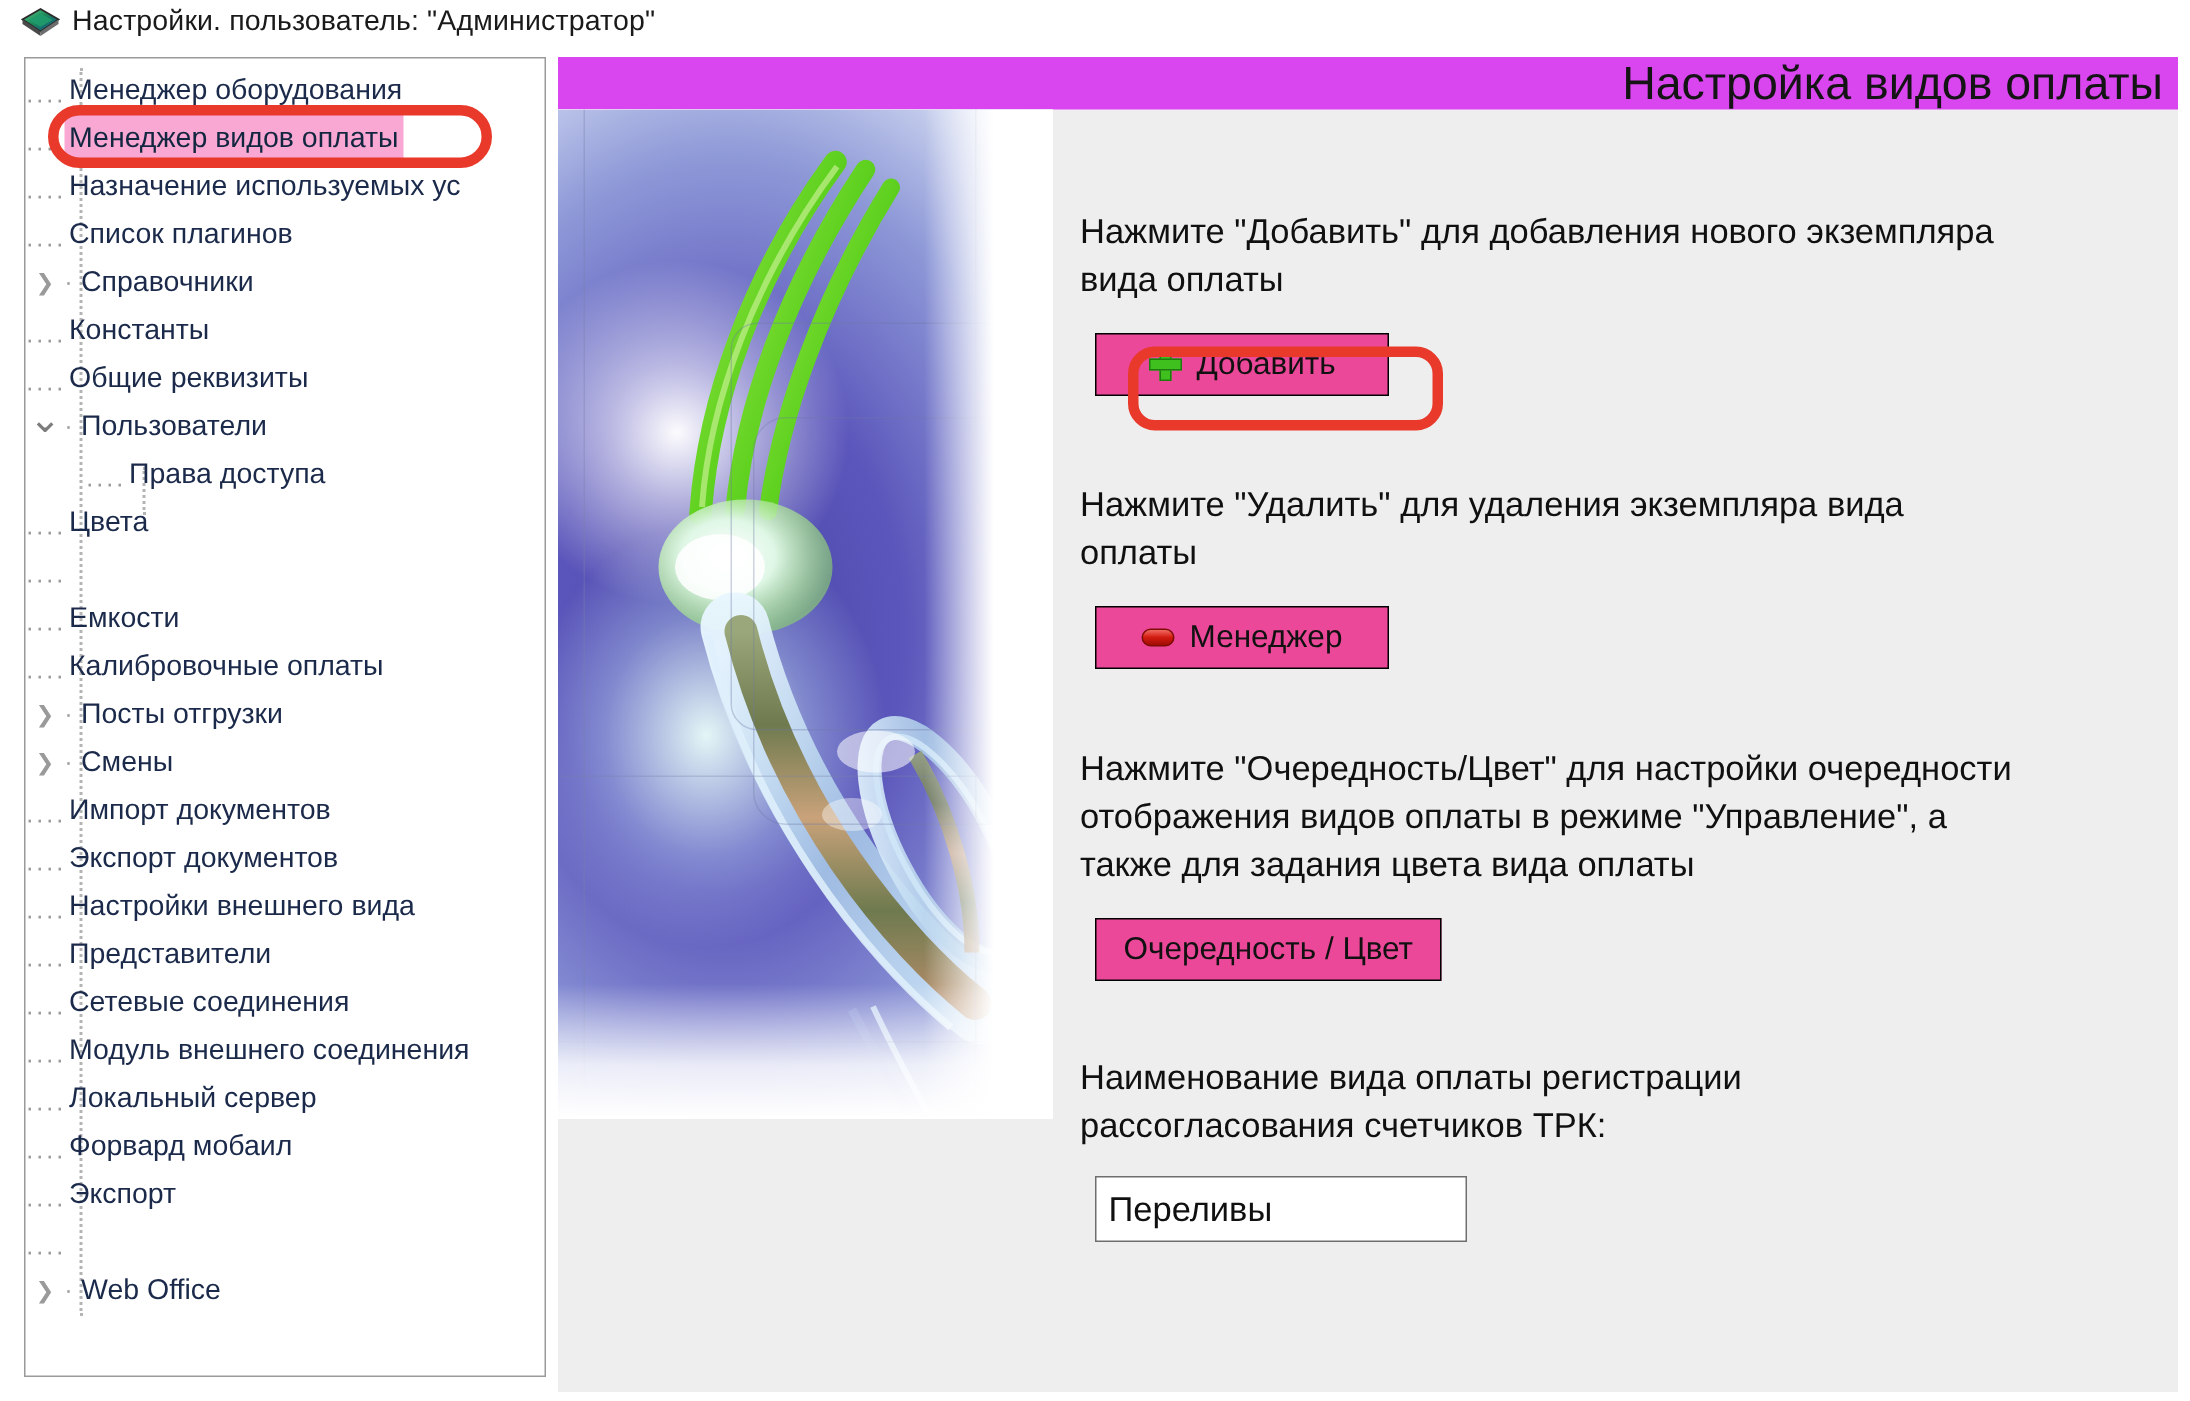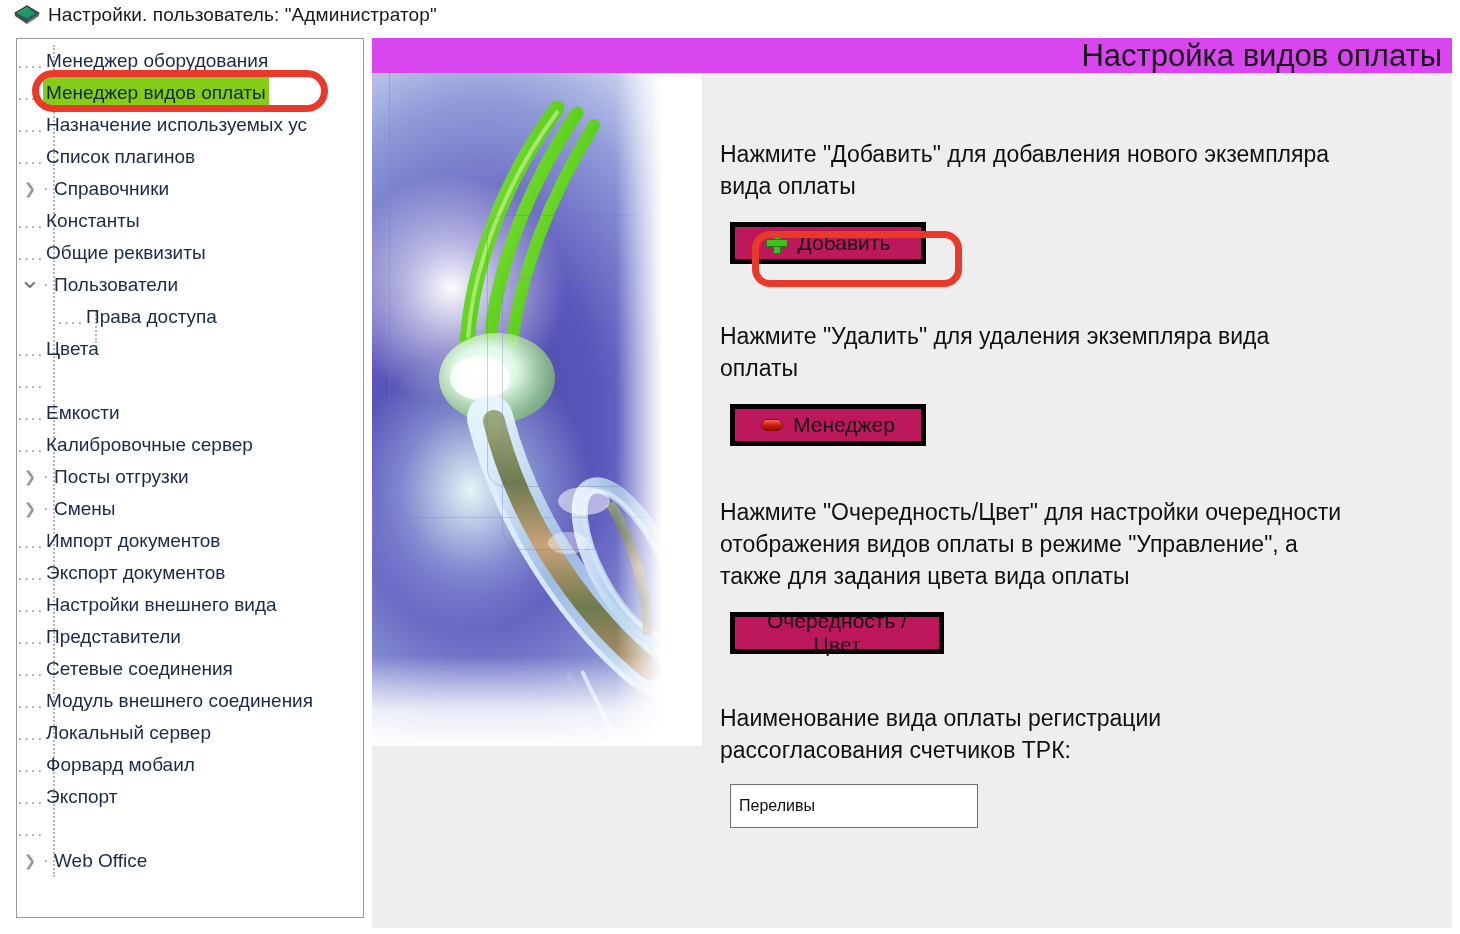--- a/index.html
+++ b/index.html
@@ -90,21 +90,21 @@
     color: #9a9a9a;
     font-size: 16px;
   }
   .tree-row .label {
     display: inline-block;
     padding: 1px 3px;
   }
   .tree-row.indent-1 { padding-left: 0px; }
   .tree-row.indent-2 { padding-left: 40px; }
   .tree-row.selected .label {
-    background: #84cc16;
+    background: #f9a8d4;
     color: #12263f;
   }
   
   .tree-guide {
     position: absolute;
     left: 36px;
     top: 6px;
     bottom: 0;
     width: 0;
     border-left: 2px dotted #b4b4b4;
@@ -221,33 +221,33 @@
     color: #101010;
     margin: 0 0 0 0;
     max-width: 625px;
   }
   .btn-wrap { margin-top: 20px; }
   .ui-button {
     display: inline-flex;
     align-items: center;
     justify-content: center;
     gap: 10px;
-    background: #be185d;
-    border: 5px solid #000000;
+    background: #ec4899;
+    border: 1px solid #000000;
     color: #111111;
     font-size: 21px;
     font-family: "Liberation Sans", sans-serif;
     padding: 0 18px;
     height: 42px;
     box-sizing: border-box;
     cursor: pointer;
   }
   #add-button { width: 196px; margin-left: 10px; }
   #delete-button { width: 196px; margin-left: 10px; }
-  #order-color-button { width: 214px; margin-left: 10px; }
+  #order-color-button { width: 231px; margin-left: 10px; }
   #save-button {
     width: 138px;
     height: 44px;
     color: #9b9b9b;
     background: #e2e2e2;
     border: 1px solid #c4c4c4;
     cursor: default;
   }
 
   .icon-plus {
@@ -284,21 +284,21 @@
     display: flex;
     align-items: center;
     gap: 10px;
   }
   #name-input {
     width: 248px;
     height: 44px;
     box-sizing: border-box;
     border: 1px solid #6e6e6e;
     background: #ffffff;
-    font-size: 16px;
+    font-size: 23px;
     font-family: "Liberation Sans", sans-serif;
     color: #101010;
     padding: 0 8px;
   }
 </style>
 </head>
 <body>
 
 <div id="window-title">
   <span class="title-icon">
@@ -367,21 +367,21 @@
       </div>
       <div class="tree-row indent-1">
         <span class="dots">····</span>
       </div>
       <div class="tree-row indent-1">
         <span class="dots">····</span>
         <span class="label">Емкости</span>
       </div>
       <div class="tree-row indent-1">
         <span class="dots">····</span>
-        <span class="label">Калибровочные сервер</span>
+        <span class="label">Калибровочные оплаты</span>
       </div>
       <div class="tree-row indent-1">
         <span class="twisty">❯</span>
         <span class="mid-dot">·</span>
         <span class="label">Посты отгрузки</span>
       </div>
       <div class="tree-row indent-1">
         <span class="twisty">❯</span>
         <span class="mid-dot">·</span>
         <span class="label">Смены</span>

